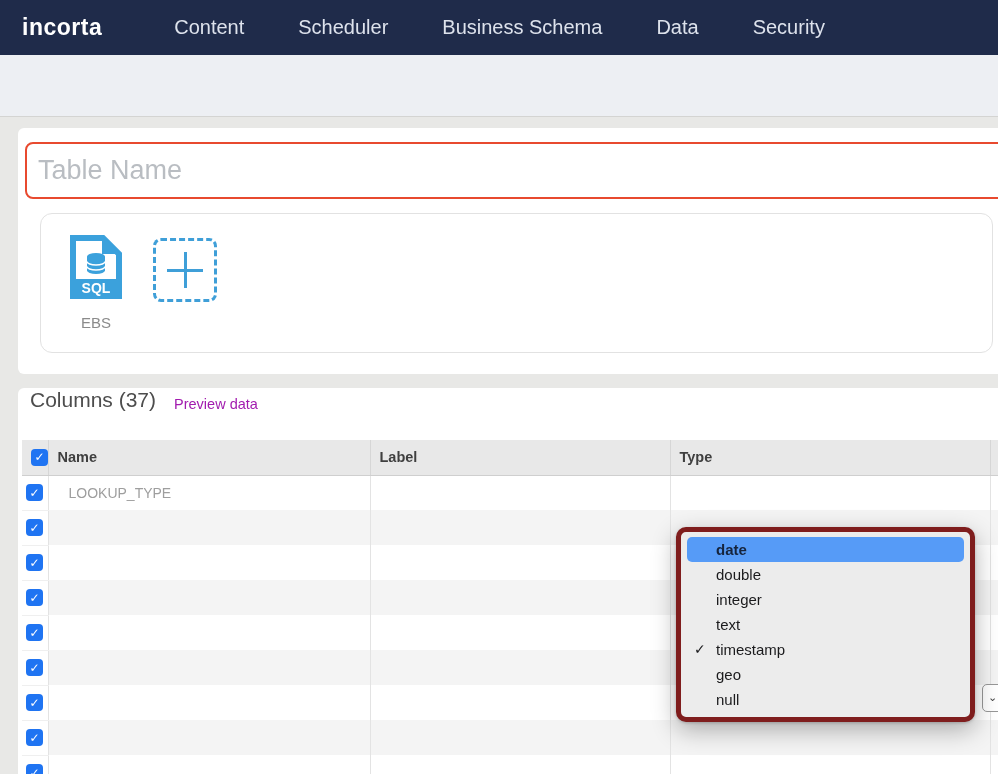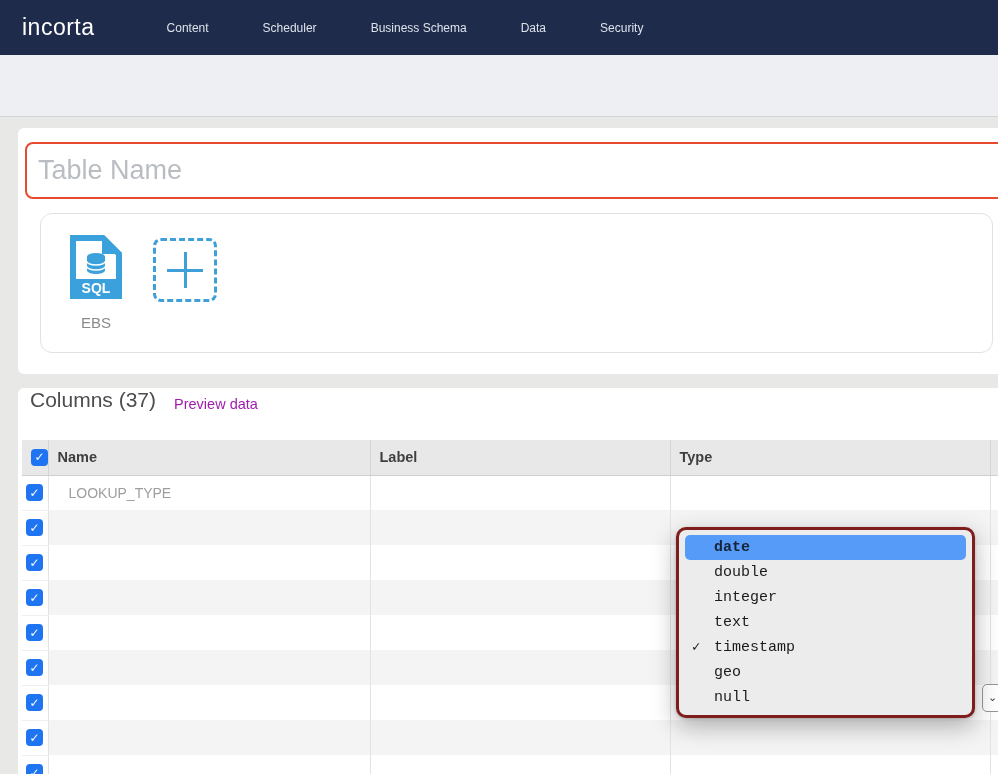--- a/index.html
+++ b/index.html
@@ -1,23 +1,23 @@
 <!DOCTYPE html>
 <html><head>
 <meta charset="utf-8">
 <style>
   * { margin:0; padding:0; box-sizing:border-box; }
   html,body { font-family:"Liberation Sans","DejaVu Sans",sans-serif; }
   .screen { position:relative; width:998px; height:774px; overflow:hidden; background:#e8e8e6; }
 
   
   .navbar { position:absolute; top:0; left:0; width:100%; height:55px; background:#1f2b4a; display:flex; align-items:stretch; z-index:5; }
-  .logo { color:#fff; font-size:23px; font-weight:400; letter-spacing:.5px; align-self:center; margin:0 0 0 22px; }
+  .logo { color:#fff; font-size:23px; font-weight:700; letter-spacing:.5px; align-self:center; margin:0 0 0 22px; }
   .nav-items { display:flex; list-style:none; margin-left:45px; }
-  .nav-item { position:relative; display:flex; align-items:center; padding:0 27px; color:#dde2ec; font-size:12px; cursor:pointer; }
+  .nav-item { position:relative; display:flex; align-items:center; padding:0 27px; color:#dde2ec; font-size:20px; cursor:pointer; }
   .nav-item.active { background:linear-gradient(#253359,#2e3c60); color:#fff; }
   .nav-item.active::before { content:""; position:absolute; top:0; left:16px; right:16px; height:5px; background:#fbfcfd; }
 
   
   .band { position:absolute; top:55px; left:0; width:100%; height:62px; background:#edeff3; border-bottom:1px solid #d4d4d2; }
 
   
   .card1 { position:absolute; left:18px; top:128px; width:1000px; height:246px; background:#fff; border-radius:6px; }
   .tname-input { position:absolute; left:7px; top:14px; width:990px; height:57px; border:2px solid #e84a2f; border-radius:8px; background:#fff; font-family:"Liberation Sans","DejaVu Sans",sans-serif; font-size:27px; font-weight:300; color:#555; padding:0 0 0 11px; outline:none; }
   .tname-input::placeholder { color:#b9bdc2; opacity:1; }
@@ -47,21 +47,21 @@
   table.cols tbody tr:nth-child(even) td { background:#f4f4f4; }
   table.cols tbody tr:nth-child(even) td:first-child { background:#fff; }
 
   .cb { width:17px; height:17px; background:#1f74f2; border-radius:4px; display:flex; align-items:center; justify-content:center; cursor:pointer; }
   .cb .tick { color:#fff; font-size:12px; font-weight:700; line-height:1; }
 
   
   .type-select-stub { position:absolute; left:982px; top:684px; width:40px; height:28px; background:#fff; border:1px solid #979797; border-radius:5px; z-index:8; font-size:11px; color:#444; padding:6px 0 0 5px; cursor:pointer; }
 
   
-  .dropdown { position:absolute; left:676px; top:527px; width:299px; background:#ececec; border:3px solid #7f1d1d; border-radius:10px; padding:5px 0; box-shadow:0 8px 24px rgba(0,0,0,.30), 0 1px 3px rgba(0,0,0,.18); z-index:10;font-family:Liberation Mono, monospace; }
+  .dropdown { position:absolute; left:676px; top:527px; width:299px; background:#ececec; border:5px solid #7f1d1d; border-radius:10px; padding:5px 0; box-shadow:0 8px 24px rgba(0,0,0,.30), 0 1px 3px rgba(0,0,0,.18); z-index:10; }
   .dd-item { position:relative; height:25px; line-height:25px; padding-left:35px; font-size:15px; color:#1b1b1d; cursor:pointer; }
   .dd-item.hl { background:#569bf7; margin:0 6px; padding-left:29px; border-radius:5px; color:#16243c; font-weight:700; }
   .dd-check { position:absolute; left:13px; top:0; font-size:14px; color:#1b1b1d; }
 </style>
 </head>
 <body>
 
 <div class="screen">
 
   <div class="navbar">

